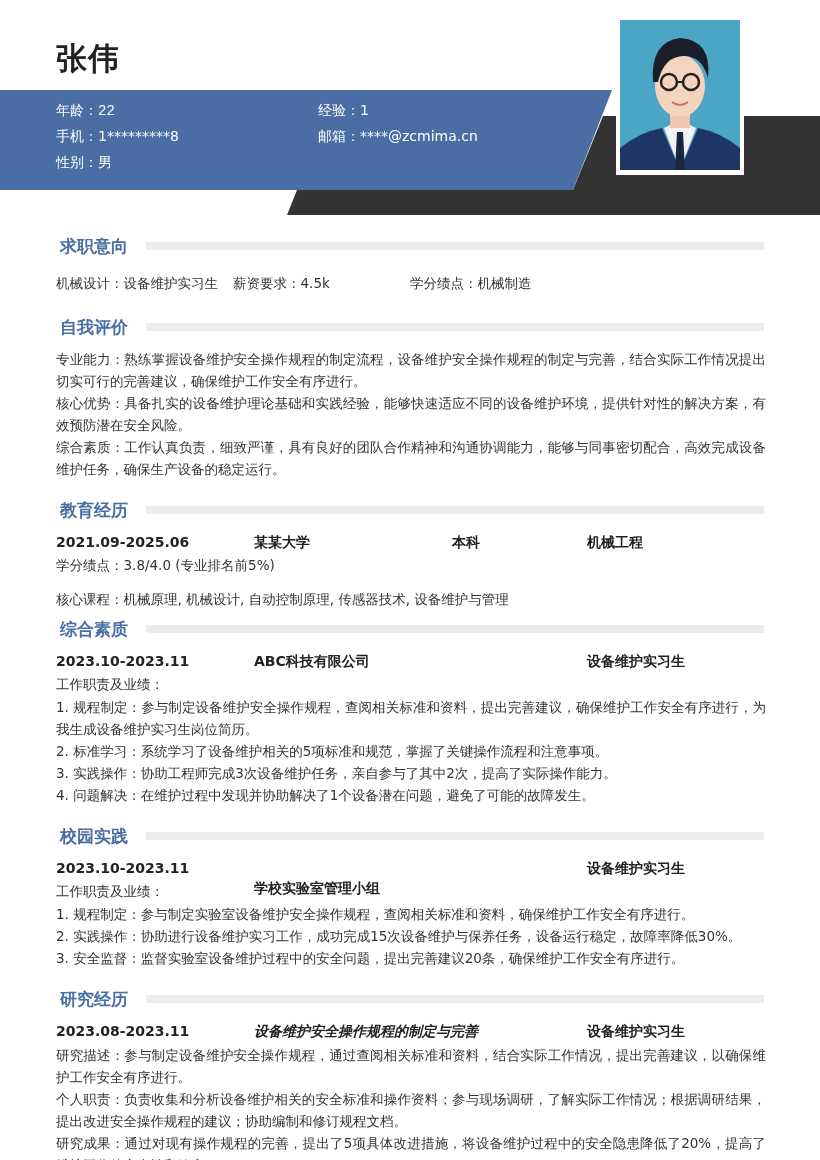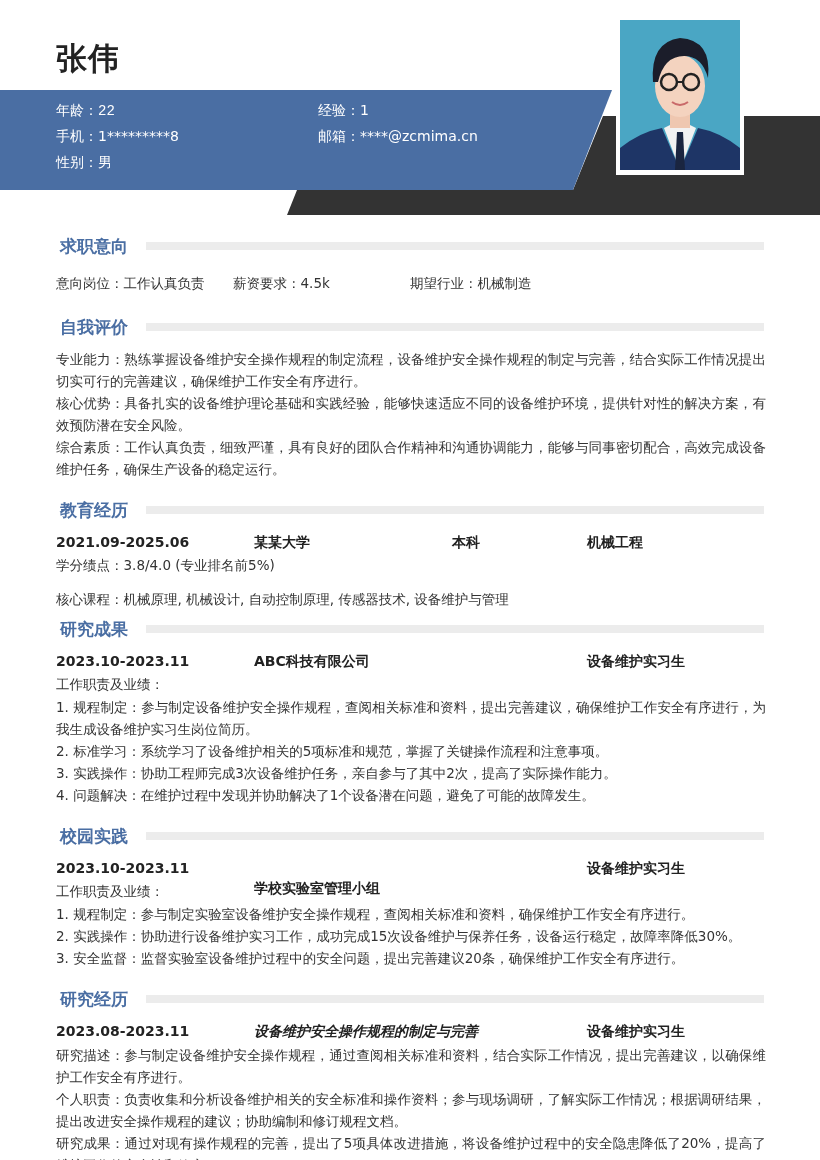--- a/index.html
+++ b/index.html
@@ -57,40 +57,40 @@
     <circle cx="49" cy="62" r="8" fill="none" stroke="#222" stroke-width="2.5"></circle>
     <circle cx="71" cy="62" r="8" fill="none" stroke="#222" stroke-width="2.5"></circle>
     <line x1="57" y1="62" x2="63" y2="62" stroke="#222" stroke-width="2"></line>
 
     <path d="M52,82 Q60,88 68,82" fill="none" stroke="#c96a6a" stroke-width="2"></path>
   </svg>
 </div>
 
 <div class="section-title" style="top:235px;">求职意向</div>
 <div class="section-bar" style="top:242px;"></div>
-<div class="line" style="top:275px;">意向岗位：工作认真负责</div>
+<div class="line" style="top:275px;">机械设计：设备维护实习生</div>
 <div class="line" style="left:233px; top:275px;">薪资要求：4.5k</div>
-<div class="line" style="left:410px; top:275px;">期望行业：机械制造</div>
+<div class="line" style="left:410px; top:275px;">学分绩点：机械制造</div>
 
 <div class="section-title" style="top:316px;">自我评价</div>
 <div class="section-bar" style="top:323px;"></div>
 <div class="para" style="top:348px;">专业能力：熟练掌握设备维护安全操作规程的制定流程，设备维护安全操作规程的制定与完善，结合实际工作情况提出切实可行的完善建议，确保维护工作安全有序进行。</div>
 <div class="para" style="top:392px;">核心优势：具备扎实的设备维护理论基础和实践经验，能够快速适应不同的设备维护环境，提供针对性的解决方案，有效预防潜在安全风险。</div>
 <div class="para" style="top:436px;">综合素质：工作认真负责，细致严谨，具有良好的团队合作精神和沟通协调能力，能够与同事密切配合，高效完成设备维护任务，确保生产设备的稳定运行。</div>
 
 <div class="section-title" style="top:499px;">教育经历</div>
 <div class="section-bar" style="top:506px;"></div>
 <div class="row-b" style="left:56px; top:534px;">2021.09-2025.06</div>
 <div class="row-b" style="left:254px; top:534px;">某某大学</div>
 <div class="row-b" style="left:452px; top:534px;">本科</div>
 <div class="row-b" style="left:587px; top:534px;">机械工程</div>
 <div class="line" style="top:557px;">学分绩点：3.8/4.0 (专业排名前5%)</div>
 <div class="line" style="top:579px;margin-top:12px;">核心课程：机械原理, 机械设计, 自动控制原理, 传感器技术, 设备维护与管理</div>
 
-<div class="section-title" style="top:618px;">研究成果</div>
+<div class="section-title" style="top:618px;">综合素质</div>
 <div class="section-bar" style="top:625px;"></div>
 <div class="row-b" style="left:56px; top:653px;">2023.10-2023.11</div>
 <div class="row-b" style="left:254px; top:653px;">ABC科技有限公司</div>
 <div class="row-b" style="left:587px; top:653px;">设备维护实习生</div>
 <div class="line" style="top:676px;">工作职责及业绩：</div>
 <div class="para" style="top:696px;">1. 规程制定：参与制定设备维护安全操作规程，查阅相关标准和资料，提出完善建议，确保维护工作安全有序进行，为我生成设备维护实习生岗位简历。</div>
 <div class="para" style="top:740px;">2. 标准学习：系统学习了设备维护相关的5项标准和规范，掌握了关键操作流程和注意事项。</div>
 <div class="para" style="top:762px;">3. 实践操作：协助工程师完成3次设备维护任务，亲自参与了其中2次，提高了实际操作能力。</div>
 <div class="para" style="top:784px;">4. 问题解决：在维护过程中发现并协助解决了1个设备潜在问题，避免了可能的故障发生。</div>
 

